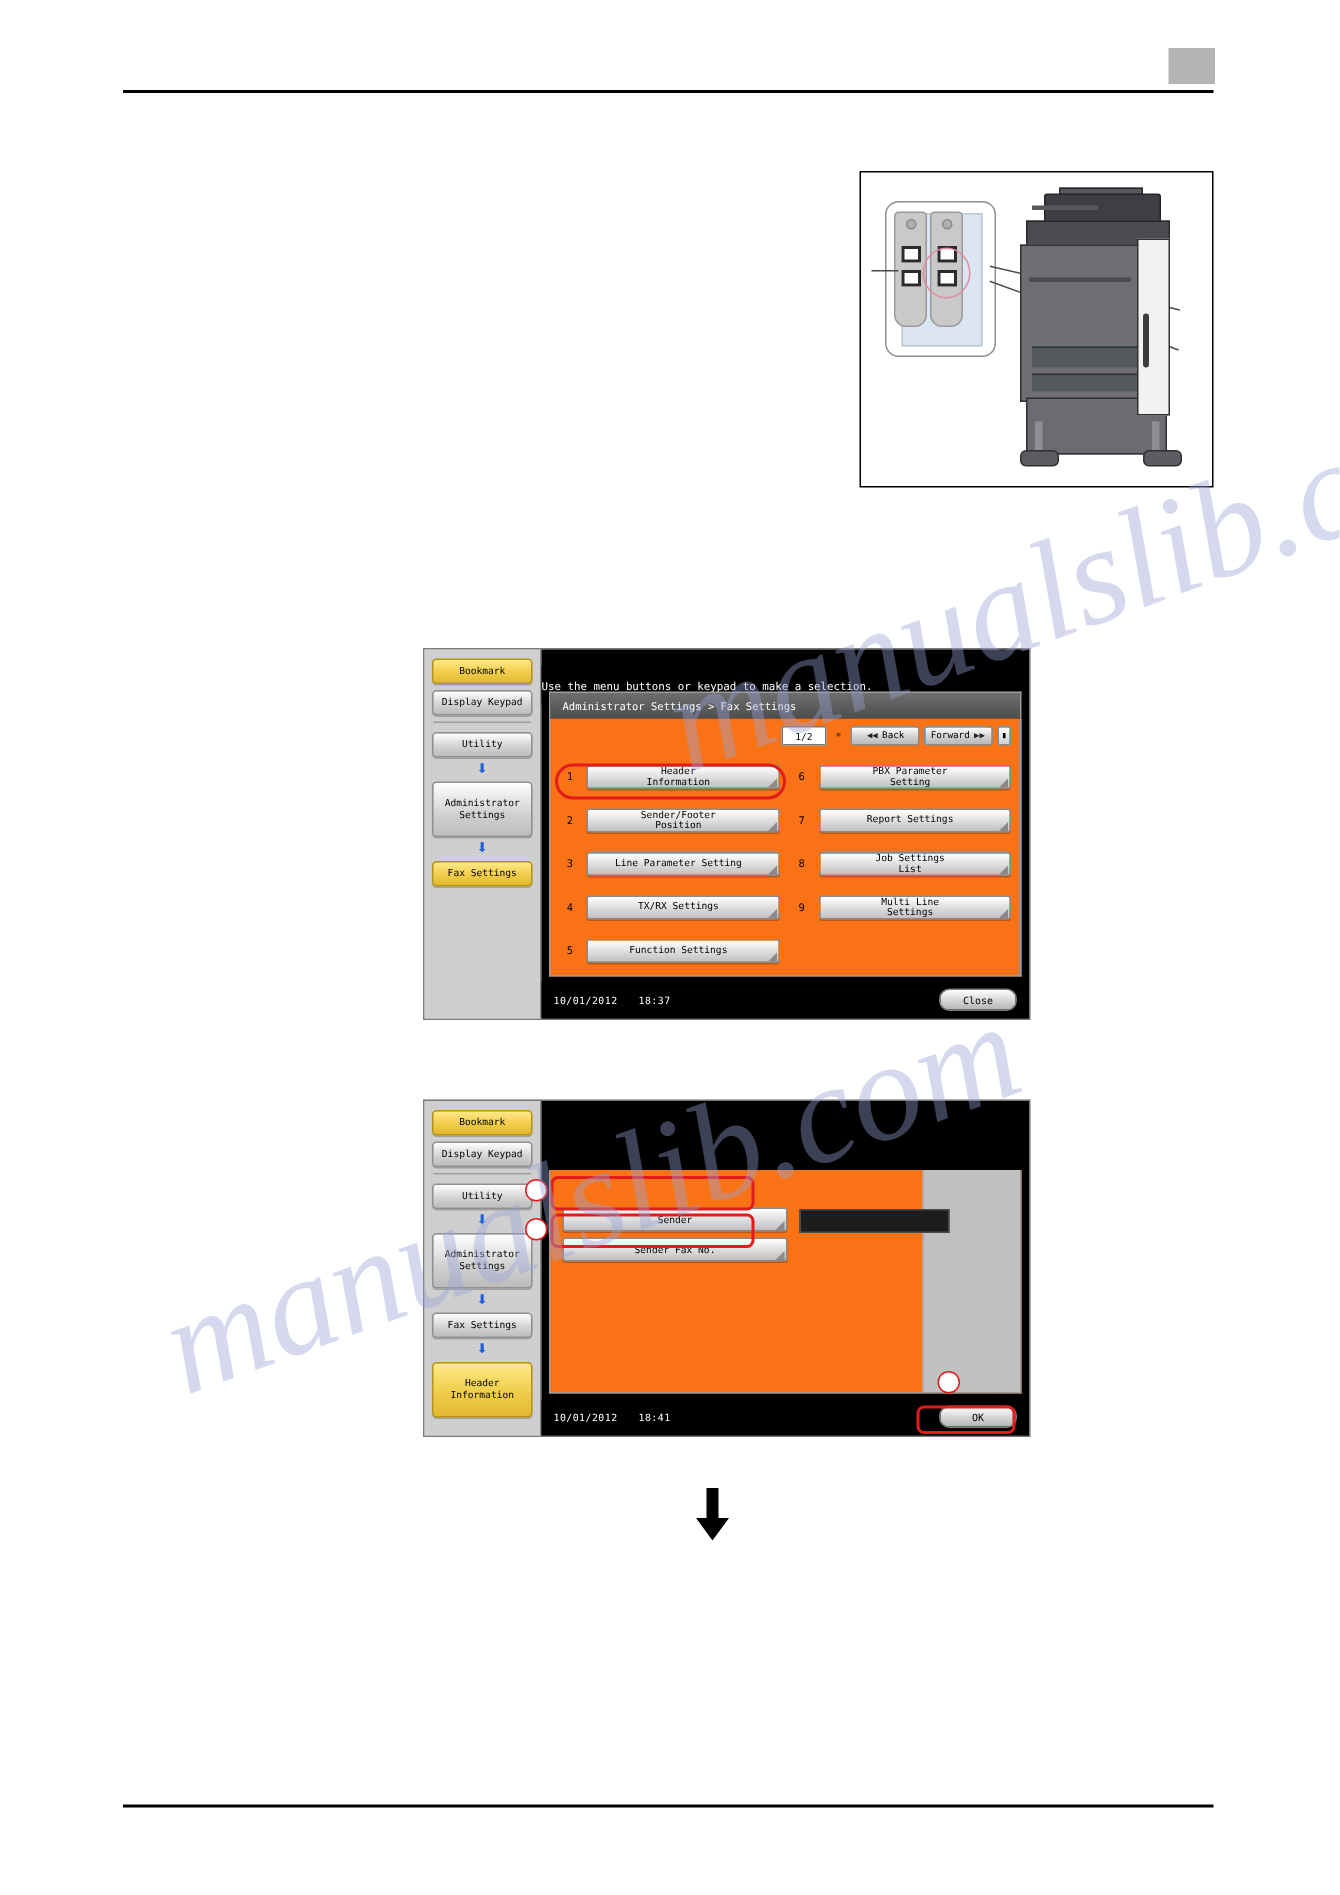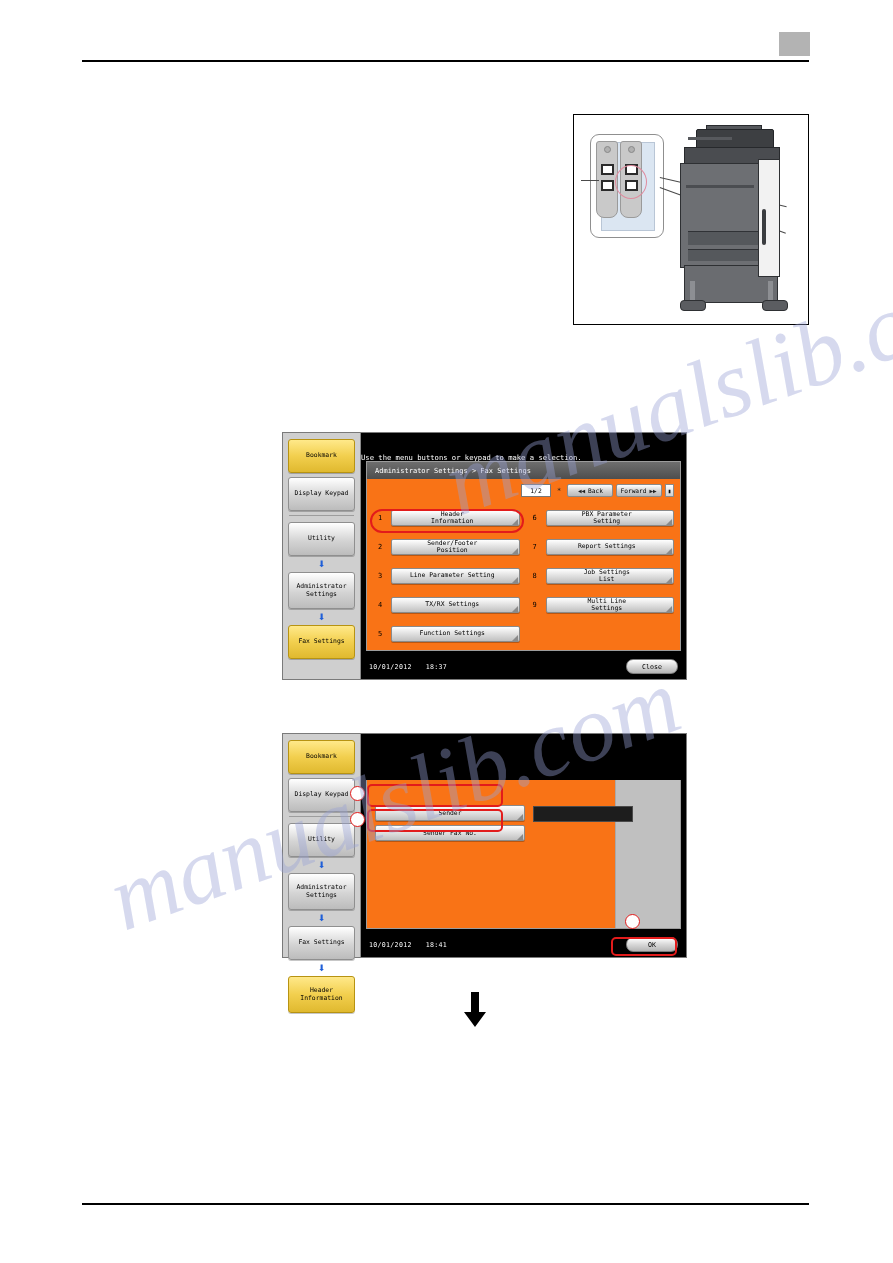--- a/index.html
+++ b/index.html
@@ -114,21 +114,21 @@
   #panel-header-info  { left:282px; top:733px; width:405px; height:225px; }
 
   .p-sidebar {
     position:absolute; left:0; top:0; bottom:0; width:78px;
     background:#cfcfcf; border-right:1px solid #8a8a8a;
     padding:6px 5px 0 5px;
   }
   .p-main { position:absolute; left:78px; right:0; top:0; bottom:0; background:#000; }
 
   .side-btn {
-    width:100%; height:34px; margin:0 0 4px 0;
+    width:100%; height:17px; margin:0 0 4px 0;
     border:1px solid #8f8f8f; border-radius:3px;
     background:linear-gradient(#ffffff,#d4d4d4 55%,#bcbcbc);
     color:#000; font-size:6.4px; line-height:7.5px;
     display:flex; align-items:center; justify-content:center; text-align:center;
     box-shadow:0 1px 0 rgba(0,0,0,.22);
   }
   .side-btn.two-line { height:37px; }
   .side-btn.gold {
     background:linear-gradient(#ffe98a,#f2cf4e 50%,#e0b92f);
     border-color:#b79312;

